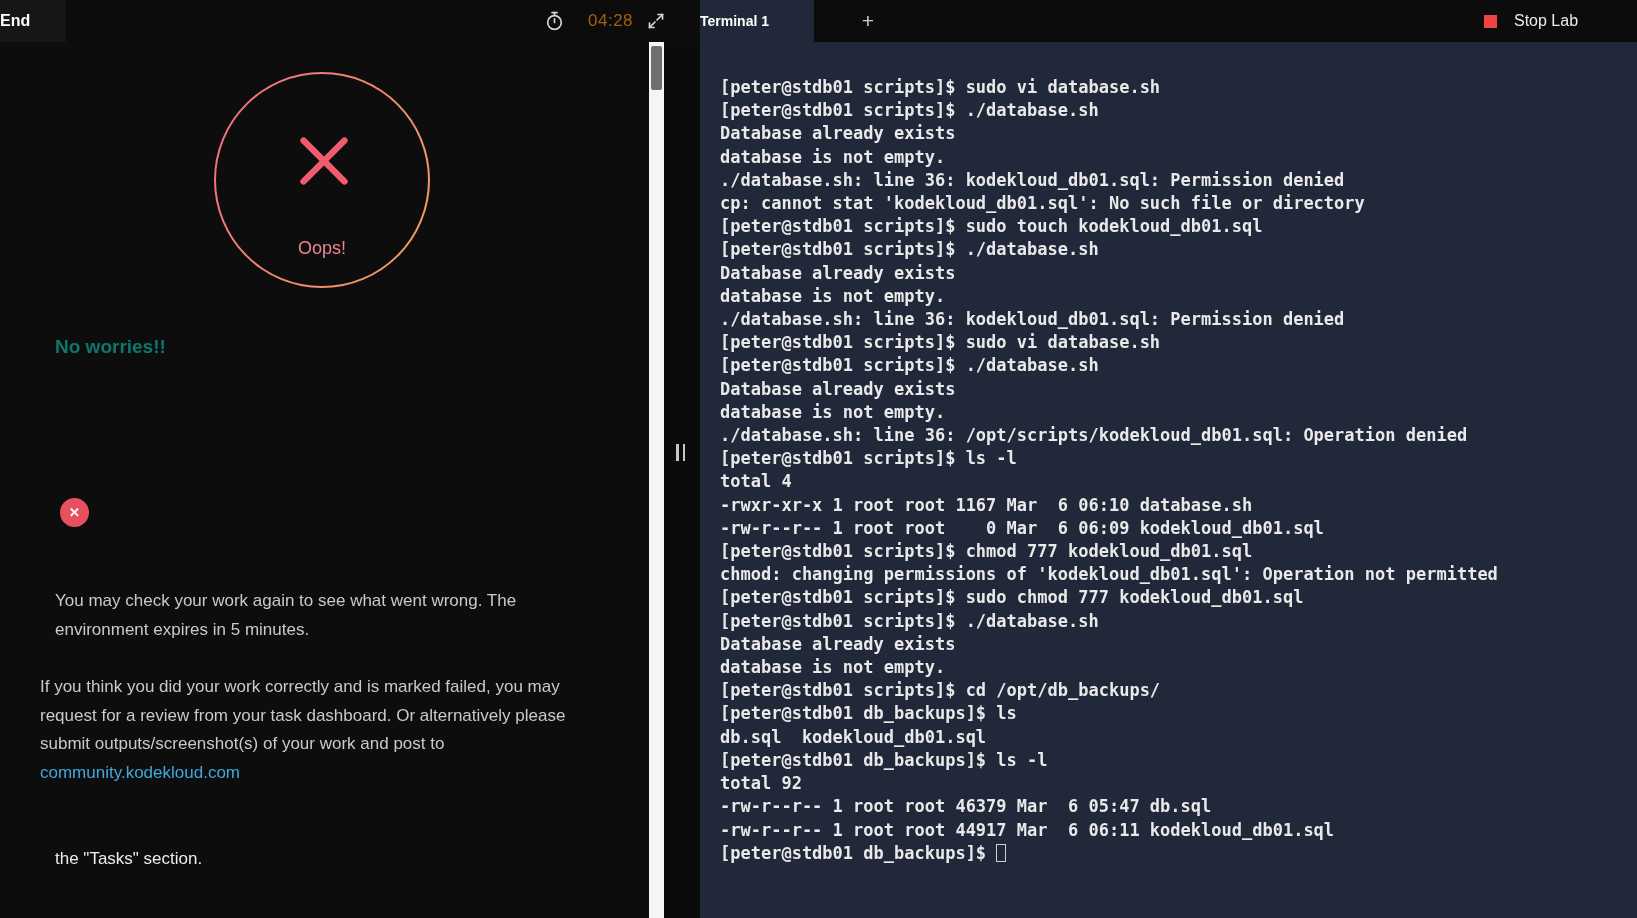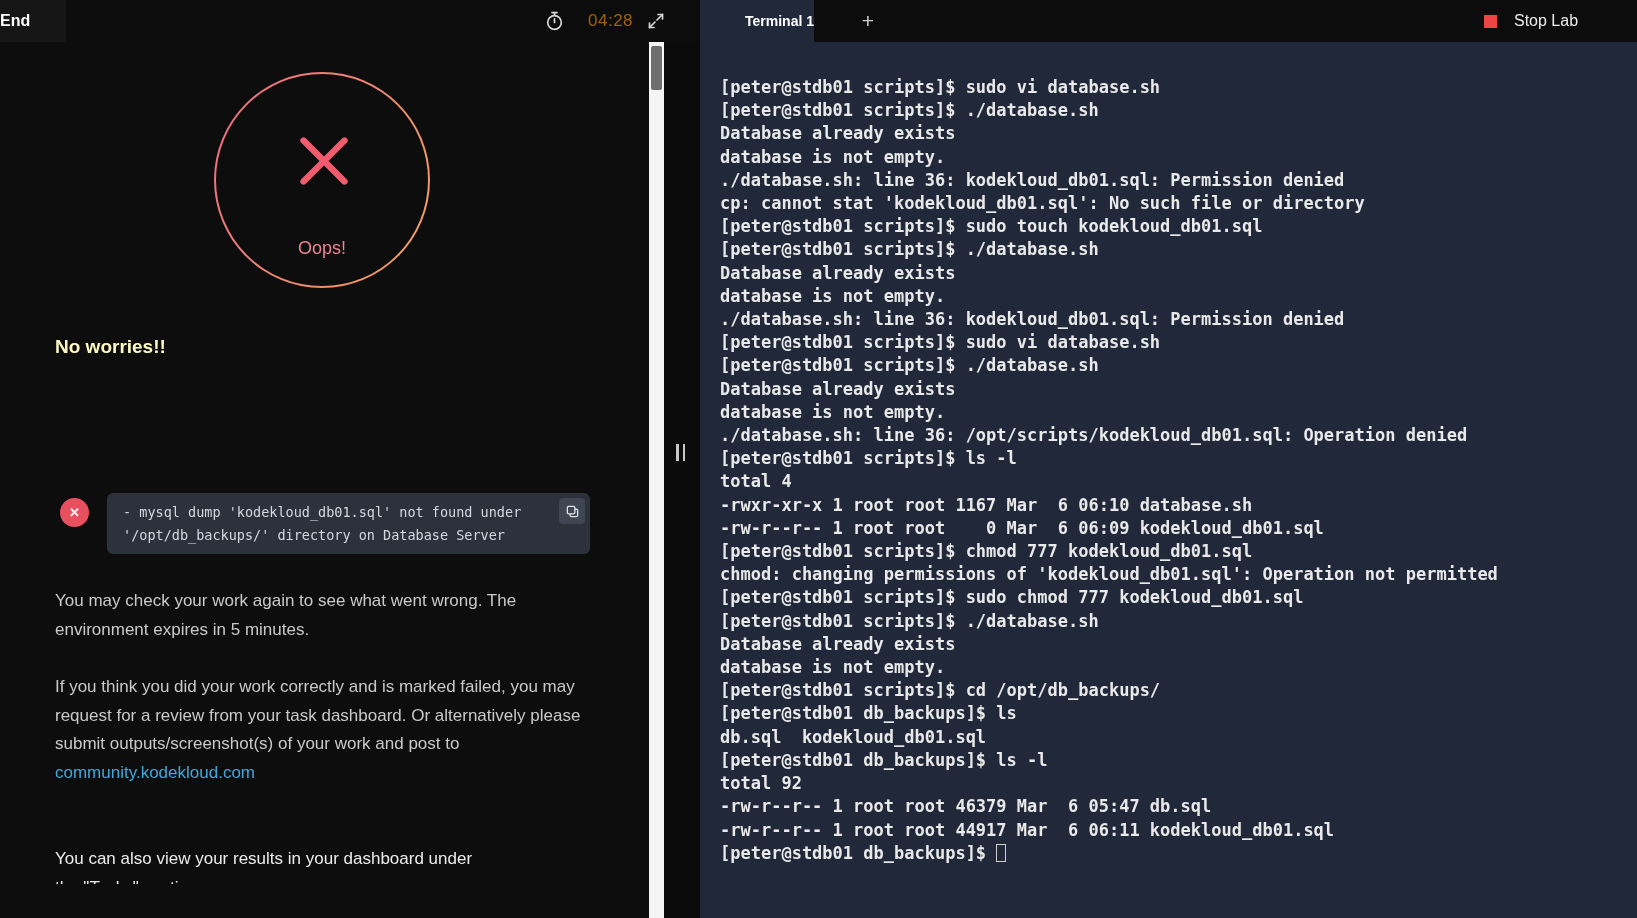--- a/index.html
+++ b/index.html
@@ -11,56 +11,56 @@
   .topbar { position:absolute; left:0; top:0; width:1637px; height:42px; background:#0c0c0c; }
   .end-tab { position:absolute; left:0; top:0; width:66px; height:42px; background:#161616;
              color:#fff; font-size:16px; font-weight:bold; display:flex; align-items:center;
              justify-content:flex-start; cursor:pointer; }
   .timer-group { position:absolute; left:545px; top:0; height:42px; display:flex;
                  align-items:center; gap:24px; color:#a16207; }
   .timer-text { font-size:17px; letter-spacing:.5px; }
   .expand-btn { position:absolute; left:647px; top:12px; width:18px; height:18px; cursor:pointer; }
   .term-tab { position:absolute; left:700px; top:0; width:114px; height:42px; background:#212839;
               color:#fff; font-size:14px; font-weight:bold; display:flex; align-items:center;
-              justify-content:flex-end; cursor:pointer; }
+              justify-content:flex-start; cursor:pointer; }
   .plus-btn { position:absolute; left:856px; top:6px; width:24px; height:30px; color:#c9c9c9;
               font-size:21px; display:flex; align-items:center; justify-content:center; cursor:pointer; }
   .stoplab { position:absolute; left:1484px; top:0; height:42px; display:flex; align-items:center;
              gap:17px; cursor:pointer; white-space:nowrap; }
   .stop-square { width:13px; height:13px; background:#ef4444; }
   .stoplab-text { color:#ececec; font-size:16px; }
 
   
   .left-panel { position:absolute; left:0; top:42px; width:649px; height:876px; background:#0d0d0d; }
 
   .oops-circle { position:absolute; left:214px; top:30px; width:216px; height:216px;
                  border:2px solid transparent; border-radius:50%;
                  background:linear-gradient(#0d0d0d,#0d0d0d) padding-box,
                             linear-gradient(115deg,#ef6a84 0%,#efa35f 100%) border-box; }
   .oops-x { position:absolute; left:76px; top:55px; }
   .oops-label { position:absolute; left:0; right:0; top:164px; text-align:center;
                 color:#ef8490; font-size:18px; }
 
-  .heading { position:absolute; left:55px; top:294px; color:#fef9c3; font-size:19px; font-weight:bold; }
+  .heading { position:absolute; left:55px; top:294px; color:#0f766e; font-size:19px; font-weight:bold; }
   .para1 { position:absolute; left:55px; top:338px; width:545px; color:#e4e4e4;
            font-size:17px; line-height:28.5px; }
 
   .err-icon { position:absolute; left:60px; top:456px; width:29px; height:29px; border-radius:50%;
               background:#e8505f; color:#fff; font-size:13px; font-weight:bold;
               display:flex; align-items:center; justify-content:center; }
   .err-box { position:absolute; left:107px; top:451px; width:483px; height:61px; background:#2d313c;
              border-radius:6px; padding:8px 16px; }
   .err-line { font-family:"DejaVu Sans Mono", monospace; font-size:13.5px; line-height:22.5px;
               color:#d4d8df; white-space:pre; overflow:hidden; }
   .copy-btn { position:absolute; right:5px; top:5px; width:26px; height:26px; background:#3f4551;
               border-radius:4px; display:flex; align-items:center; justify-content:center; cursor:pointer; }
 
   .para2 { position:absolute; left:55px; top:545px; width:515px; color:#c9c9c9;
            font-size:17px; line-height:28.5px; }
-  .para3 { position:absolute; left:55px; top:631px; width:530px; color:#c9c9c9;
+  .para3 { position:absolute; left:40px; top:631px; width:530px; color:#c9c9c9;
            font-size:17px; line-height:28.5px; }
   .link { color:#3fa9dc; text-decoration:none; cursor:pointer; }
   .para4-wrap { position:absolute; left:55px; top:802px; width:545px; height:40px; overflow:hidden; }
   .para4 { color:#ececec; font-size:17px; line-height:29px; }
 
   
   .scrollbar { position:absolute; left:649px; top:42px; width:15px; height:876px; background:#f5f5f5; }
   .scroll-thumb { position:absolute; left:2px; top:4px; width:11px; height:44px; background:#6e6e6e;
                   border-radius:2px; cursor:pointer; }
 
@@ -132,39 +132,28 @@
       <div class="oops-label">Oops!</div>
     </div>
 
     <div class="heading">No worries!!</div>
 
 
     <div class="err-icon">
       <span>✕</span>
     </div>
 
-    <div class="err-box">
-      <div class="err-line">- mysql dump 'kodekloud_db01.sql' not found under</div>
-      <div class="err-line">'/opt/db_backups/' directory on Database Server</div>
-      <div class="copy-btn">
-        <svg width="15" height="15" viewBox="0 0 16 16">
-          <rect x="5.5" y="5.5" width="8" height="8" rx="1.5" fill="none" stroke="#dfe3ea" stroke-width="1.4"></rect>
-          <rect x="2.5" y="2.5" width="8" height="8" rx="1.5" fill="#3f4551" stroke="#dfe3ea" stroke-width="1.4"></rect>
-        </svg>
-      </div>
-    </div>
 
     <div class="para2">You may check your work again to see what went wrong. The environment expires in 5 minutes.</div>
 
     <div class="para3">
       <span>If you think you did your work correctly and is marked failed, you may request for a review from your task dashboard. Or alternatively please submit outputs/screenshot(s) of your work and post to </span><a class="link">community.kodekloud.com</a>
     </div>
 
     <div class="para4-wrap">
-      <div class="para4">You can also view your results in your dashboard under</div>
       <div class="para4">the "Tasks" section.</div>
     </div>
   </div>
 
   <div class="scrollbar">
     <div class="scroll-thumb"></div>
   </div>
 
   <div class="divider">
     <div class="divider-handle">

